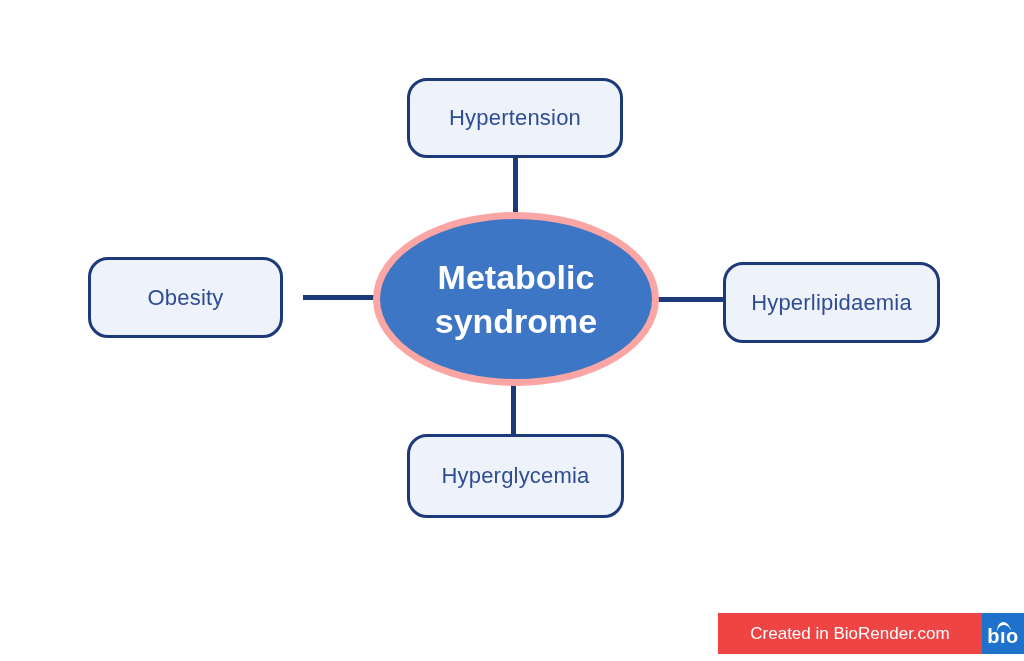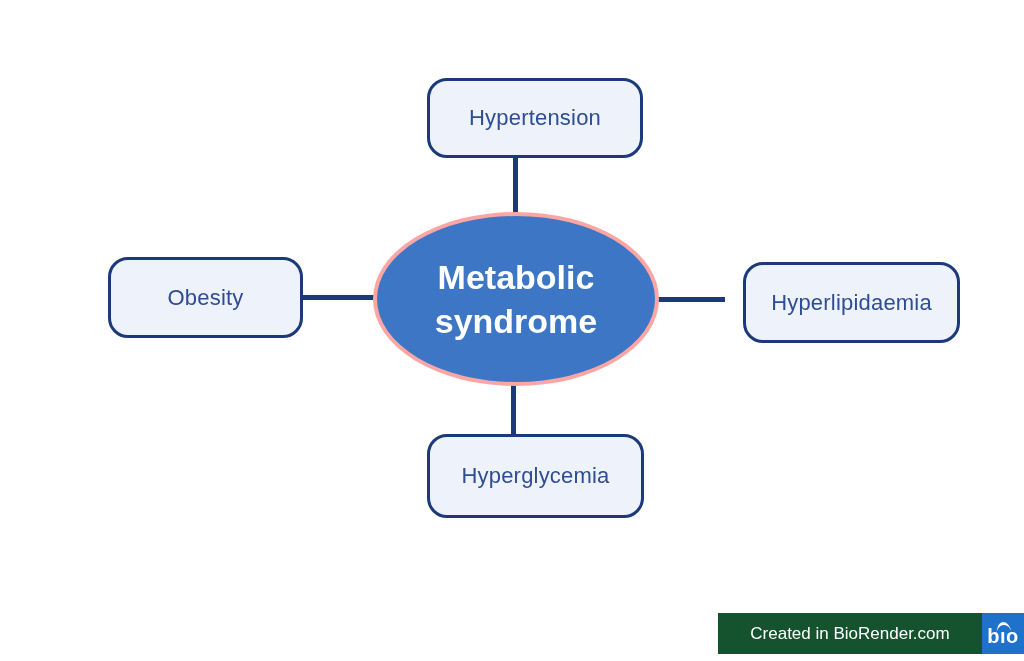--- a/index.html
+++ b/index.html
@@ -21,34 +21,33 @@
     box-sizing: border-box;
     background: #edf2fb;
     border: 3px solid #1c3a7a;
     border-radius: 20px;
     display: flex;
     align-items: center;
     justify-content: center;
     color: #2f4d92;
     font-size: 22px;
     letter-spacing: 0.2px;
-    margin-left: 20px;
   }
   .node-top    { left: 407px; top:  78px; width: 216px; height: 80px; }
   .node-left   { left:  88px; top: 257px; width: 195px; height: 81px; }
   .node-right  { left: 723px; top: 262px; width: 217px; height: 81px; }
   .node-bottom { left: 407px; top: 434px; width: 217px; height: 84px; }
   
   .center-ellipse {
     position: absolute;
     box-sizing: border-box;
     left: 373px; top: 212px;
     width: 286px; height: 174px;
     background: #3c76c5;
-    border: 4px solid #fca5a5;
+    border: 7px solid #fca5a5;
     border-radius: 50%;
     display: flex;
     align-items: center;
     justify-content: center;
     text-align: center;
   }
   .center-label {
     color: #ffffff;
     font-size: 34px;
     font-weight: bold;
@@ -67,21 +66,21 @@
   
   .watermark {
     position: absolute;
     left: 718px; top: 613px;
     width: 306px; height: 41px;
     display: flex;
     align-items: stretch;
   }
   .watermark-bar {
     flex: 1;
-    background: #14532d;
+    background: #ef4444;
     display: flex;
     align-items: center;
     justify-content: center;
     color: #ffffff;
     font-size: 17px;
     white-space: pre;
   }
   .watermark-brand { font-weight: normal; }
   .logo-square {
     width: 42px;

